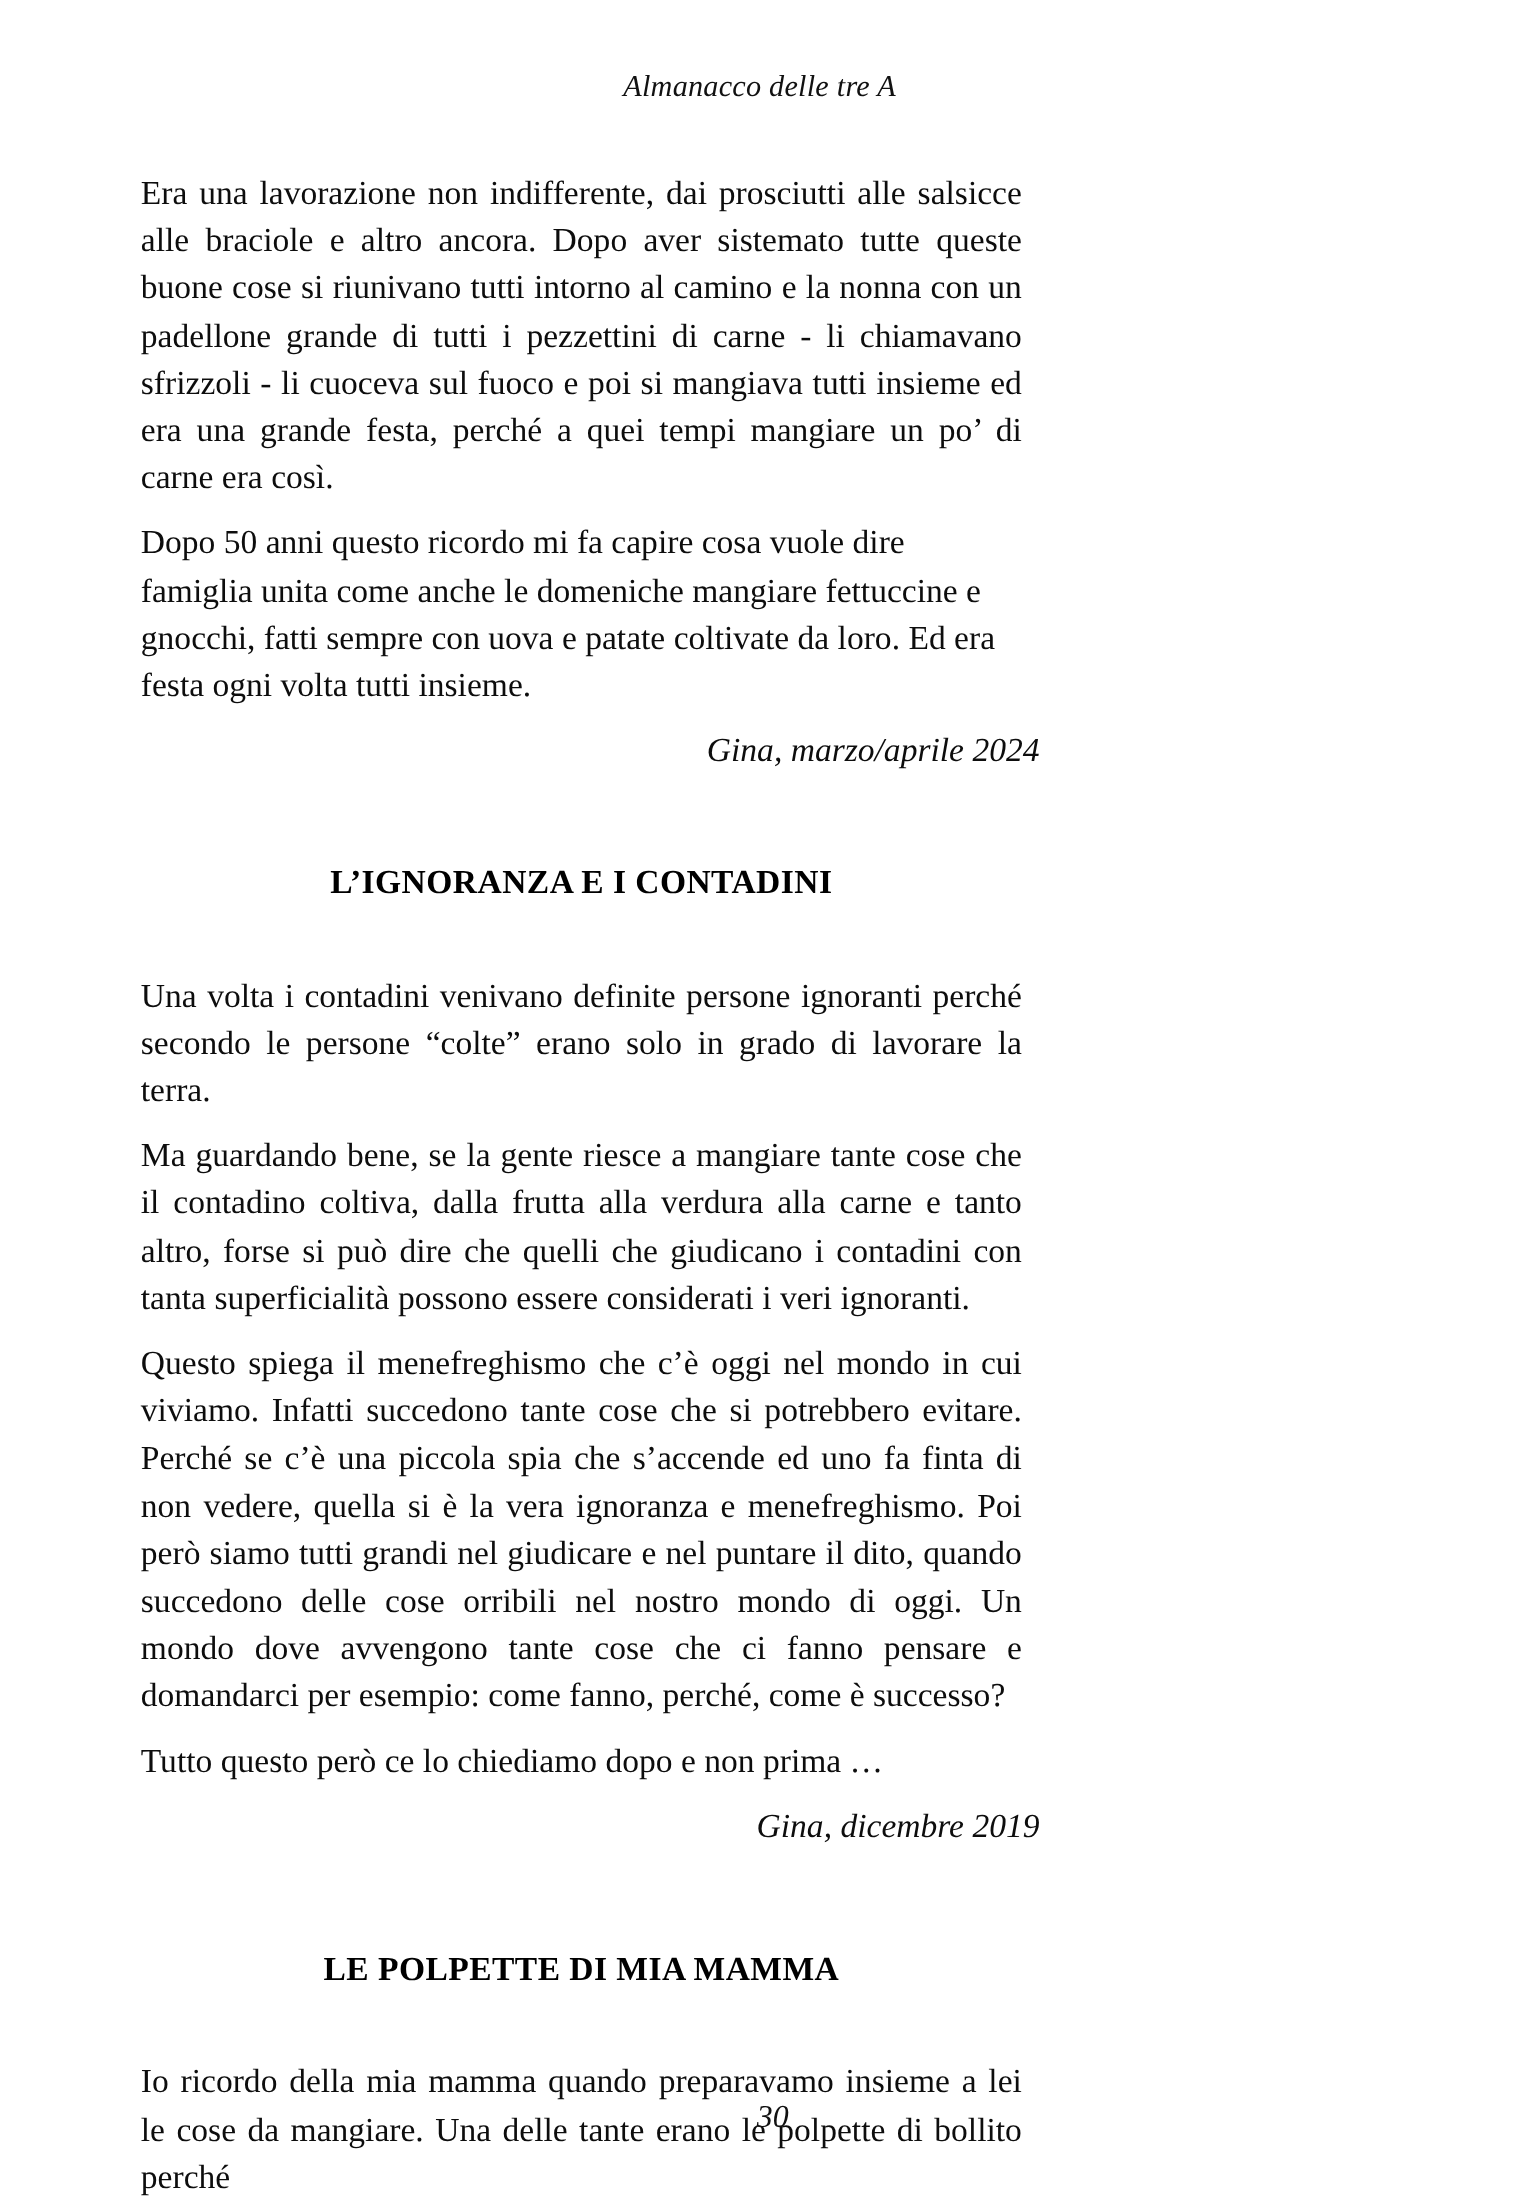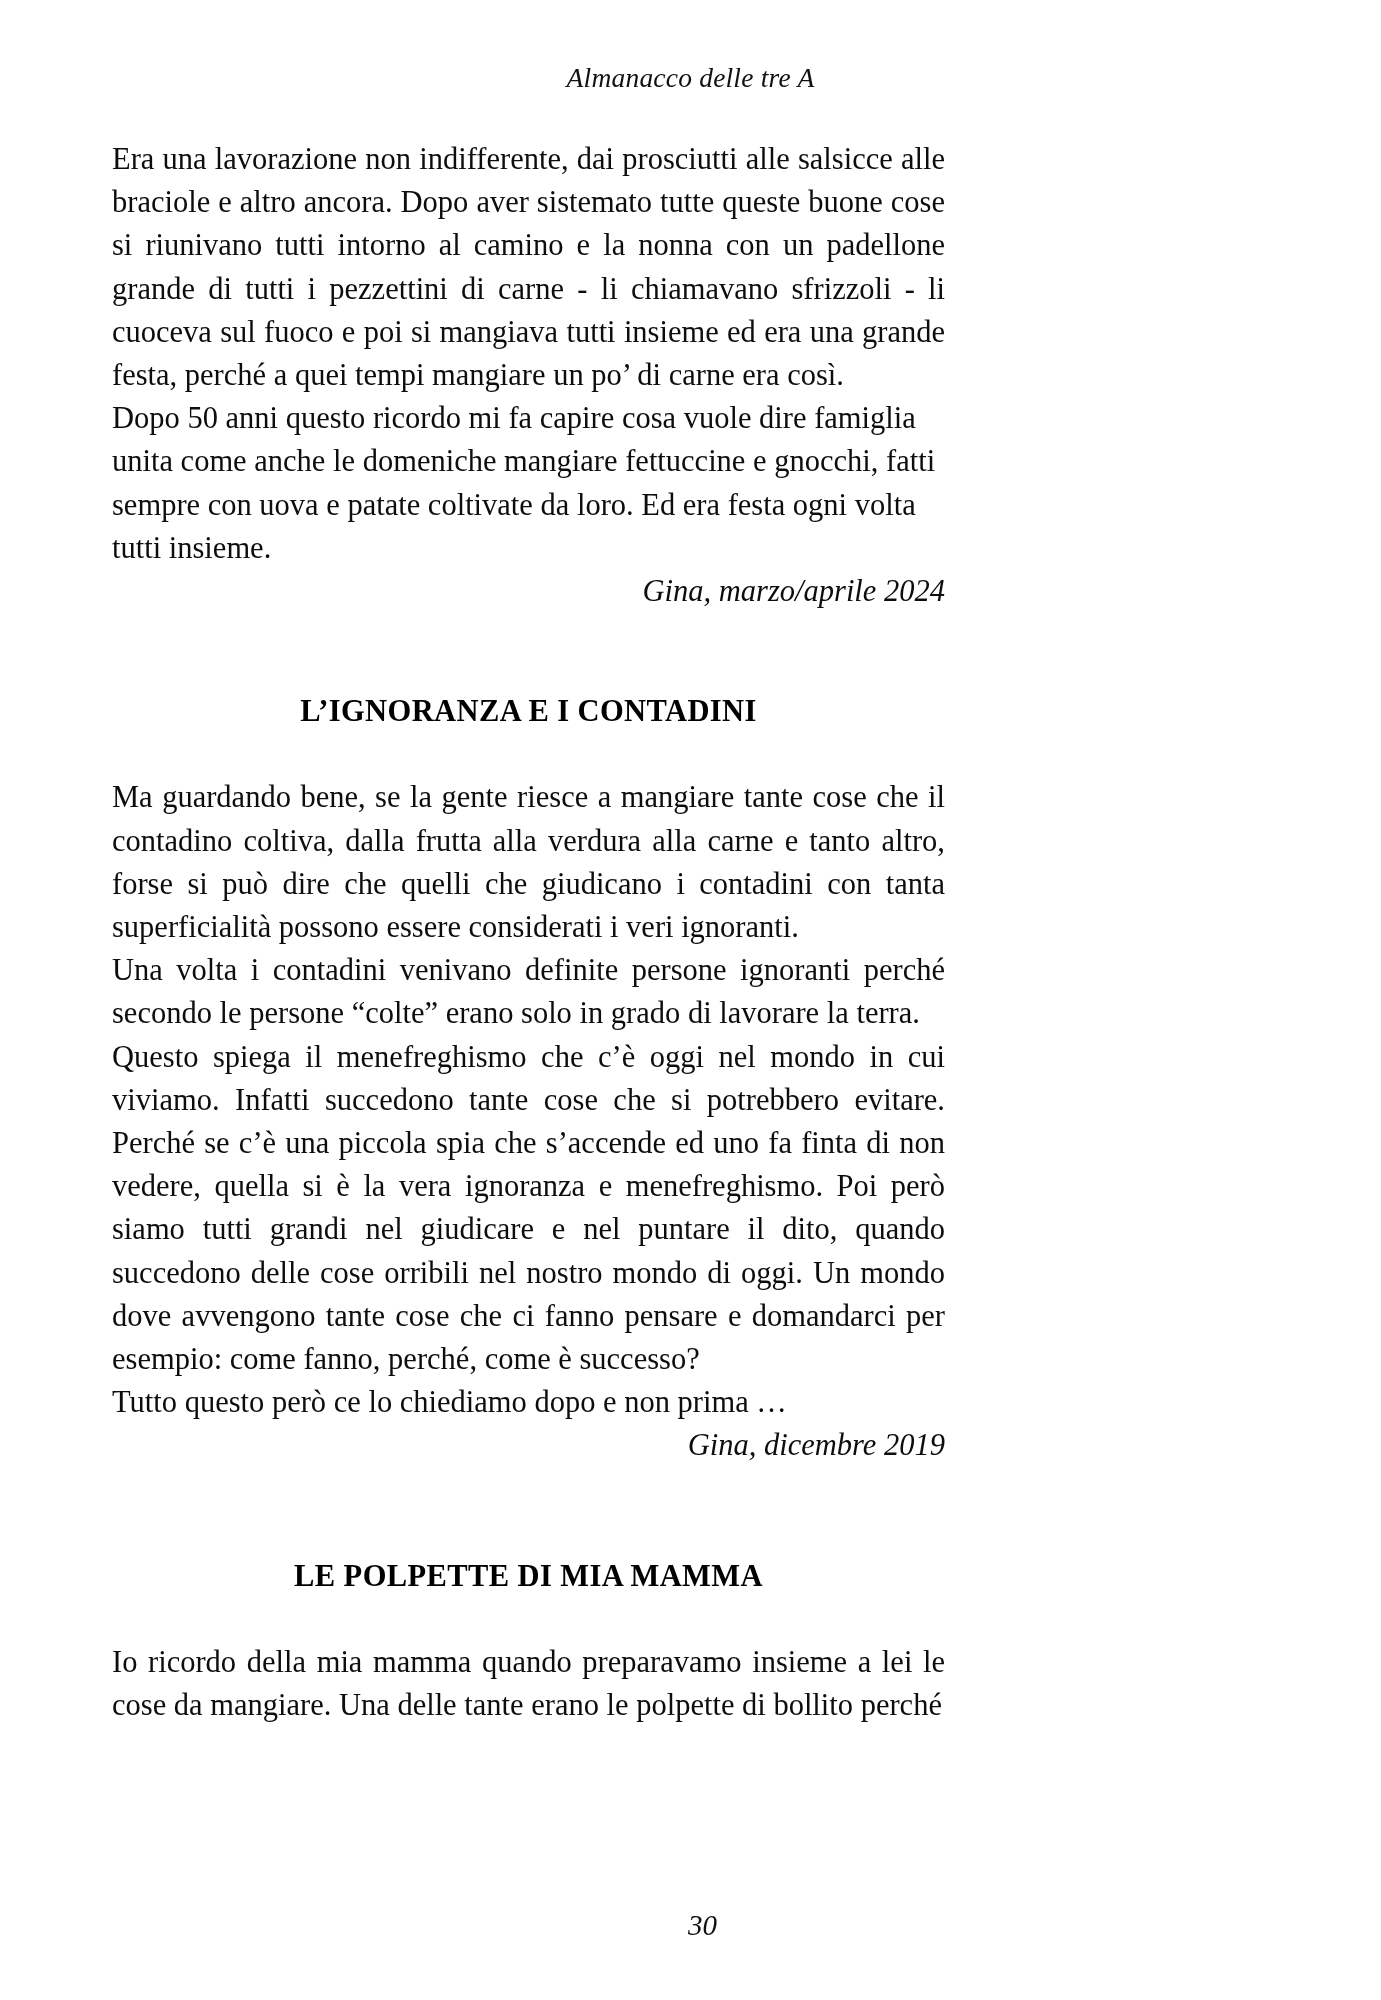--- a/index.html
+++ b/index.html
@@ -33,21 +33,21 @@
     letter-spacing: 0.2px;
     color: #111111;
   }
   .content {
     position: absolute;
     top: 138px;
     left: 112px;
     width: 833px;
   }
   p.body {
-    margin: 0;
+    margin: 16px;
     font-size: 30.5px;
     line-height: 43.2px;
     text-align: justify;
     text-justify: inter-word;
     color: #0d0d0d;
     hyphens: none;
   }
   p.body.nojust {
     text-align: left;
   }
@@ -97,23 +97,23 @@
     <p class="body nojust">Dopo 50 anni questo ricordo mi fa capire cosa vuole dire famiglia unita come anche le domeniche mangiare fettuccine e gnocchi, fatti sempre con uova e patate coltivate da loro. Ed era festa ogni volta tutti insieme.</p>
 
     <p class="sig">Gina, marzo/aprile 2024</p>
 
     <div class="sp-sig-to-heading"></div>
 
     <h2 class="section-heading">L’IGNORANZA E I CONTADINI</h2>
 
     <div class="sp-heading-to-body"></div>
 
+    <p class="body">Una volta i contadini venivano definite persone ignoranti perché secondo le persone “colte” erano solo in grado di lavorare la terra.</p>
+
     <p class="body">Ma guardando bene, se la gente riesce a mangiare tante cose che il contadino coltiva, dalla frutta alla verdura alla carne e tanto altro, forse si può dire che quelli che giudicano i contadini con tanta superficialità possono essere considerati i veri ignoranti.</p>
-
-    <p class="body">Una volta i contadini venivano definite persone ignoranti perché secondo le persone “colte” erano solo in grado di lavorare la terra.</p>
 
     <p class="body">Questo spiega il menefreghismo che c’è oggi nel mondo in cui viviamo. Infatti succedono tante cose che si potrebbero evitare. Perché se c’è una piccola spia che s’accende ed uno fa finta di non vedere, quella si è la vera ignoranza e menefreghismo. Poi però siamo tutti grandi nel giudicare e nel puntare il dito, quando succedono delle cose orribili nel nostro mondo di oggi. Un mondo dove avvengono tante cose che ci fanno pensare e domandarci per esempio: come fanno, perché, come è successo?</p>
 
     <p class="body nojust">Tutto questo però ce lo chiediamo dopo e non prima …</p>
 
     <p class="sig">Gina, dicembre 2019</p>
 
     <div class="sp-block"></div>
 
     <h2 class="section-heading">LE POLPETTE DI MIA MAMMA</h2>

